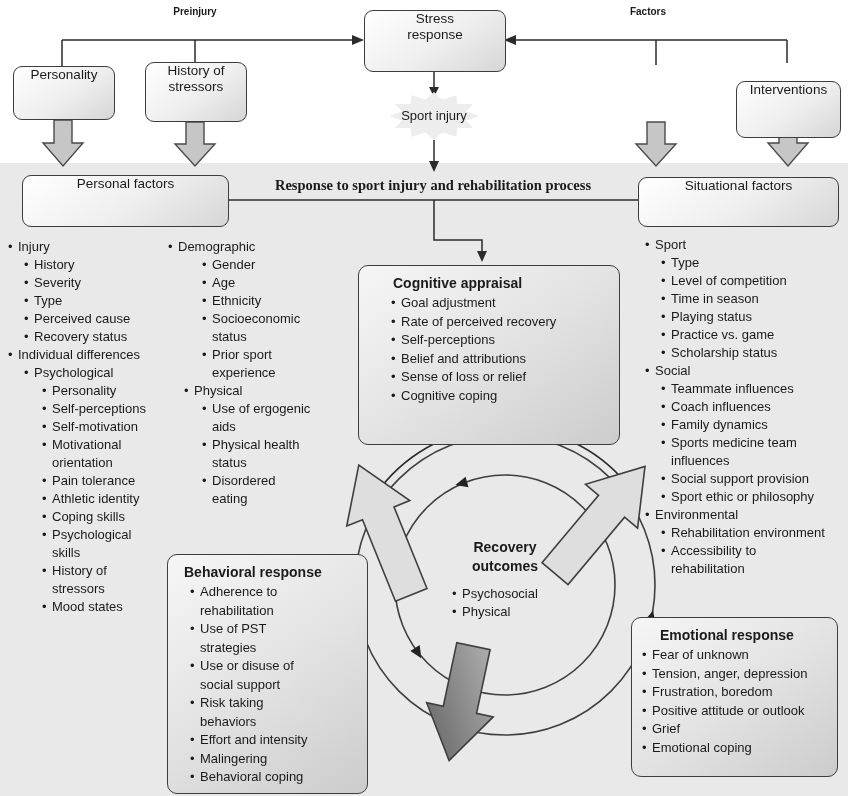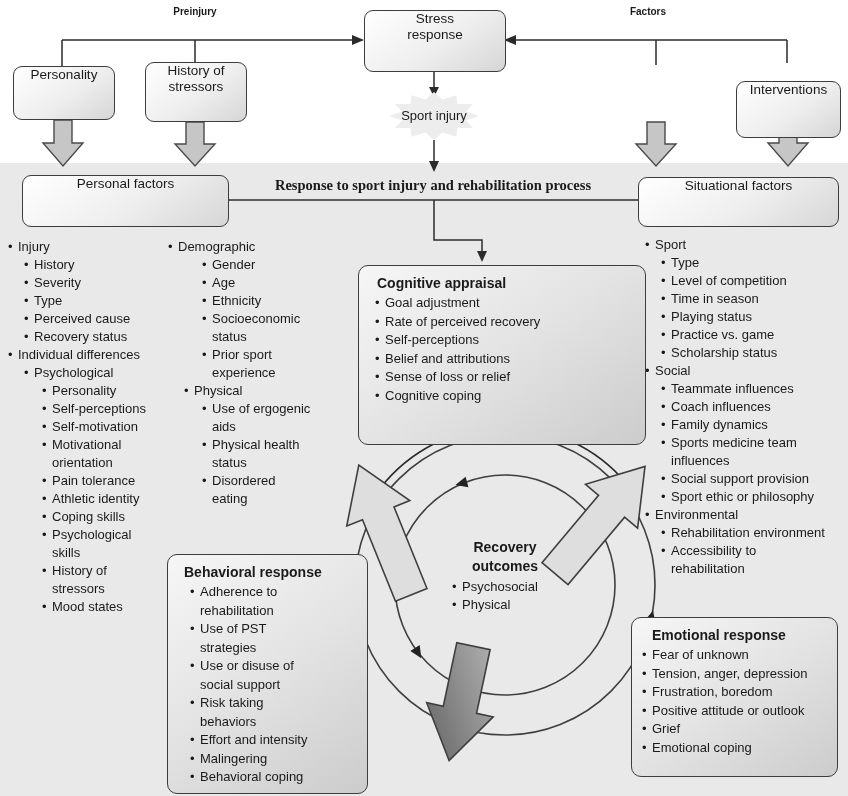--- a/index.html
+++ b/index.html
@@ -21,21 +21,21 @@
   .burst-label{font-size:13px;text-align:center;}
   .li{display:flex;line-height:18px;font-size:13px;}
   .li .blt{width:10px;flex:none;}
   .li .txt{display:block;}
   .lvl1{margin-left:16px;}
   .lvl2{margin-left:34px;}
   .rbox .li{line-height:18.5px;}
   .list-col{position:absolute;z-index:3;}
   .behavioral .txt{max-width:122px;}
   .recovery{position:absolute;z-index:3;text-align:center;}
-  .recovery .box-title{font-weight:bold;font-size:14px;line-height:19px;width:100px;margin:0 auto 2px auto;}
+  .recovery .box-title{font-weight:bold;font-size:14px;line-height:19px;width:100px;margin:0 auto 9px auto;}
   .recovery .rec-items{width:120px;margin:0 auto;text-align:left;padding-left:14px;}
 </style>
 </head>
 <body>
 
 <div id="stage">
 
   <div id="panel"></div>
 
   <svg class="layer" width="848" height="796" viewBox="0 0 848 796">
@@ -291,21 +291,21 @@
       <div class="li lvl1">
         <span class="blt">•</span>
         <span class="txt">Rehabilitation environment</span>
       </div>
       <div class="li lvl1">
         <span class="blt">•</span>
         <span class="txt">Accessibility to rehabilitation</span>
       </div>
     </div>
 
-  <div class="rbox" style="left:358px;top:265px;width:288px;height:180px;padding-left:16px;box-sizing:border-box;">
+  <div class="rbox" style="left:358px;top:265px;width:262px;height:180px;padding-left:32px;box-sizing:border-box;">
     <div class="box-title">Cognitive appraisal</div>
     <div>
         <div class="li lvl0">
           <span class="blt">•</span>
           <span class="txt">Goal adjustment</span>
         </div>
         <div class="li lvl0">
           <span class="blt">•</span>
           <span class="txt">Rate of perceived recovery</span>
         </div>
@@ -356,21 +356,21 @@
           <span class="txt">Malingering</span>
         </div>
         <div class="li lvl0">
           <span class="blt">•</span>
           <span class="txt">Behavioral coping</span>
         </div>
       </div>
   </div>
 
   <div class="rbox" style="left:631px;top:617px;width:207px;height:160px;padding-left:10px;box-sizing:border-box;">
-    <div class="box-title" style="margin-left:10px;">Emotional response</div>
+    <div class="box-title" style="margin-left:18px;">Emotional response</div>
     <div>
         <div class="li lvl0">
           <span class="blt">•</span>
           <span class="txt">Fear of unknown</span>
         </div>
         <div class="li lvl0">
           <span class="blt">•</span>
           <span class="txt">Tension, anger, depression</span>
         </div>
         <div class="li lvl0">

